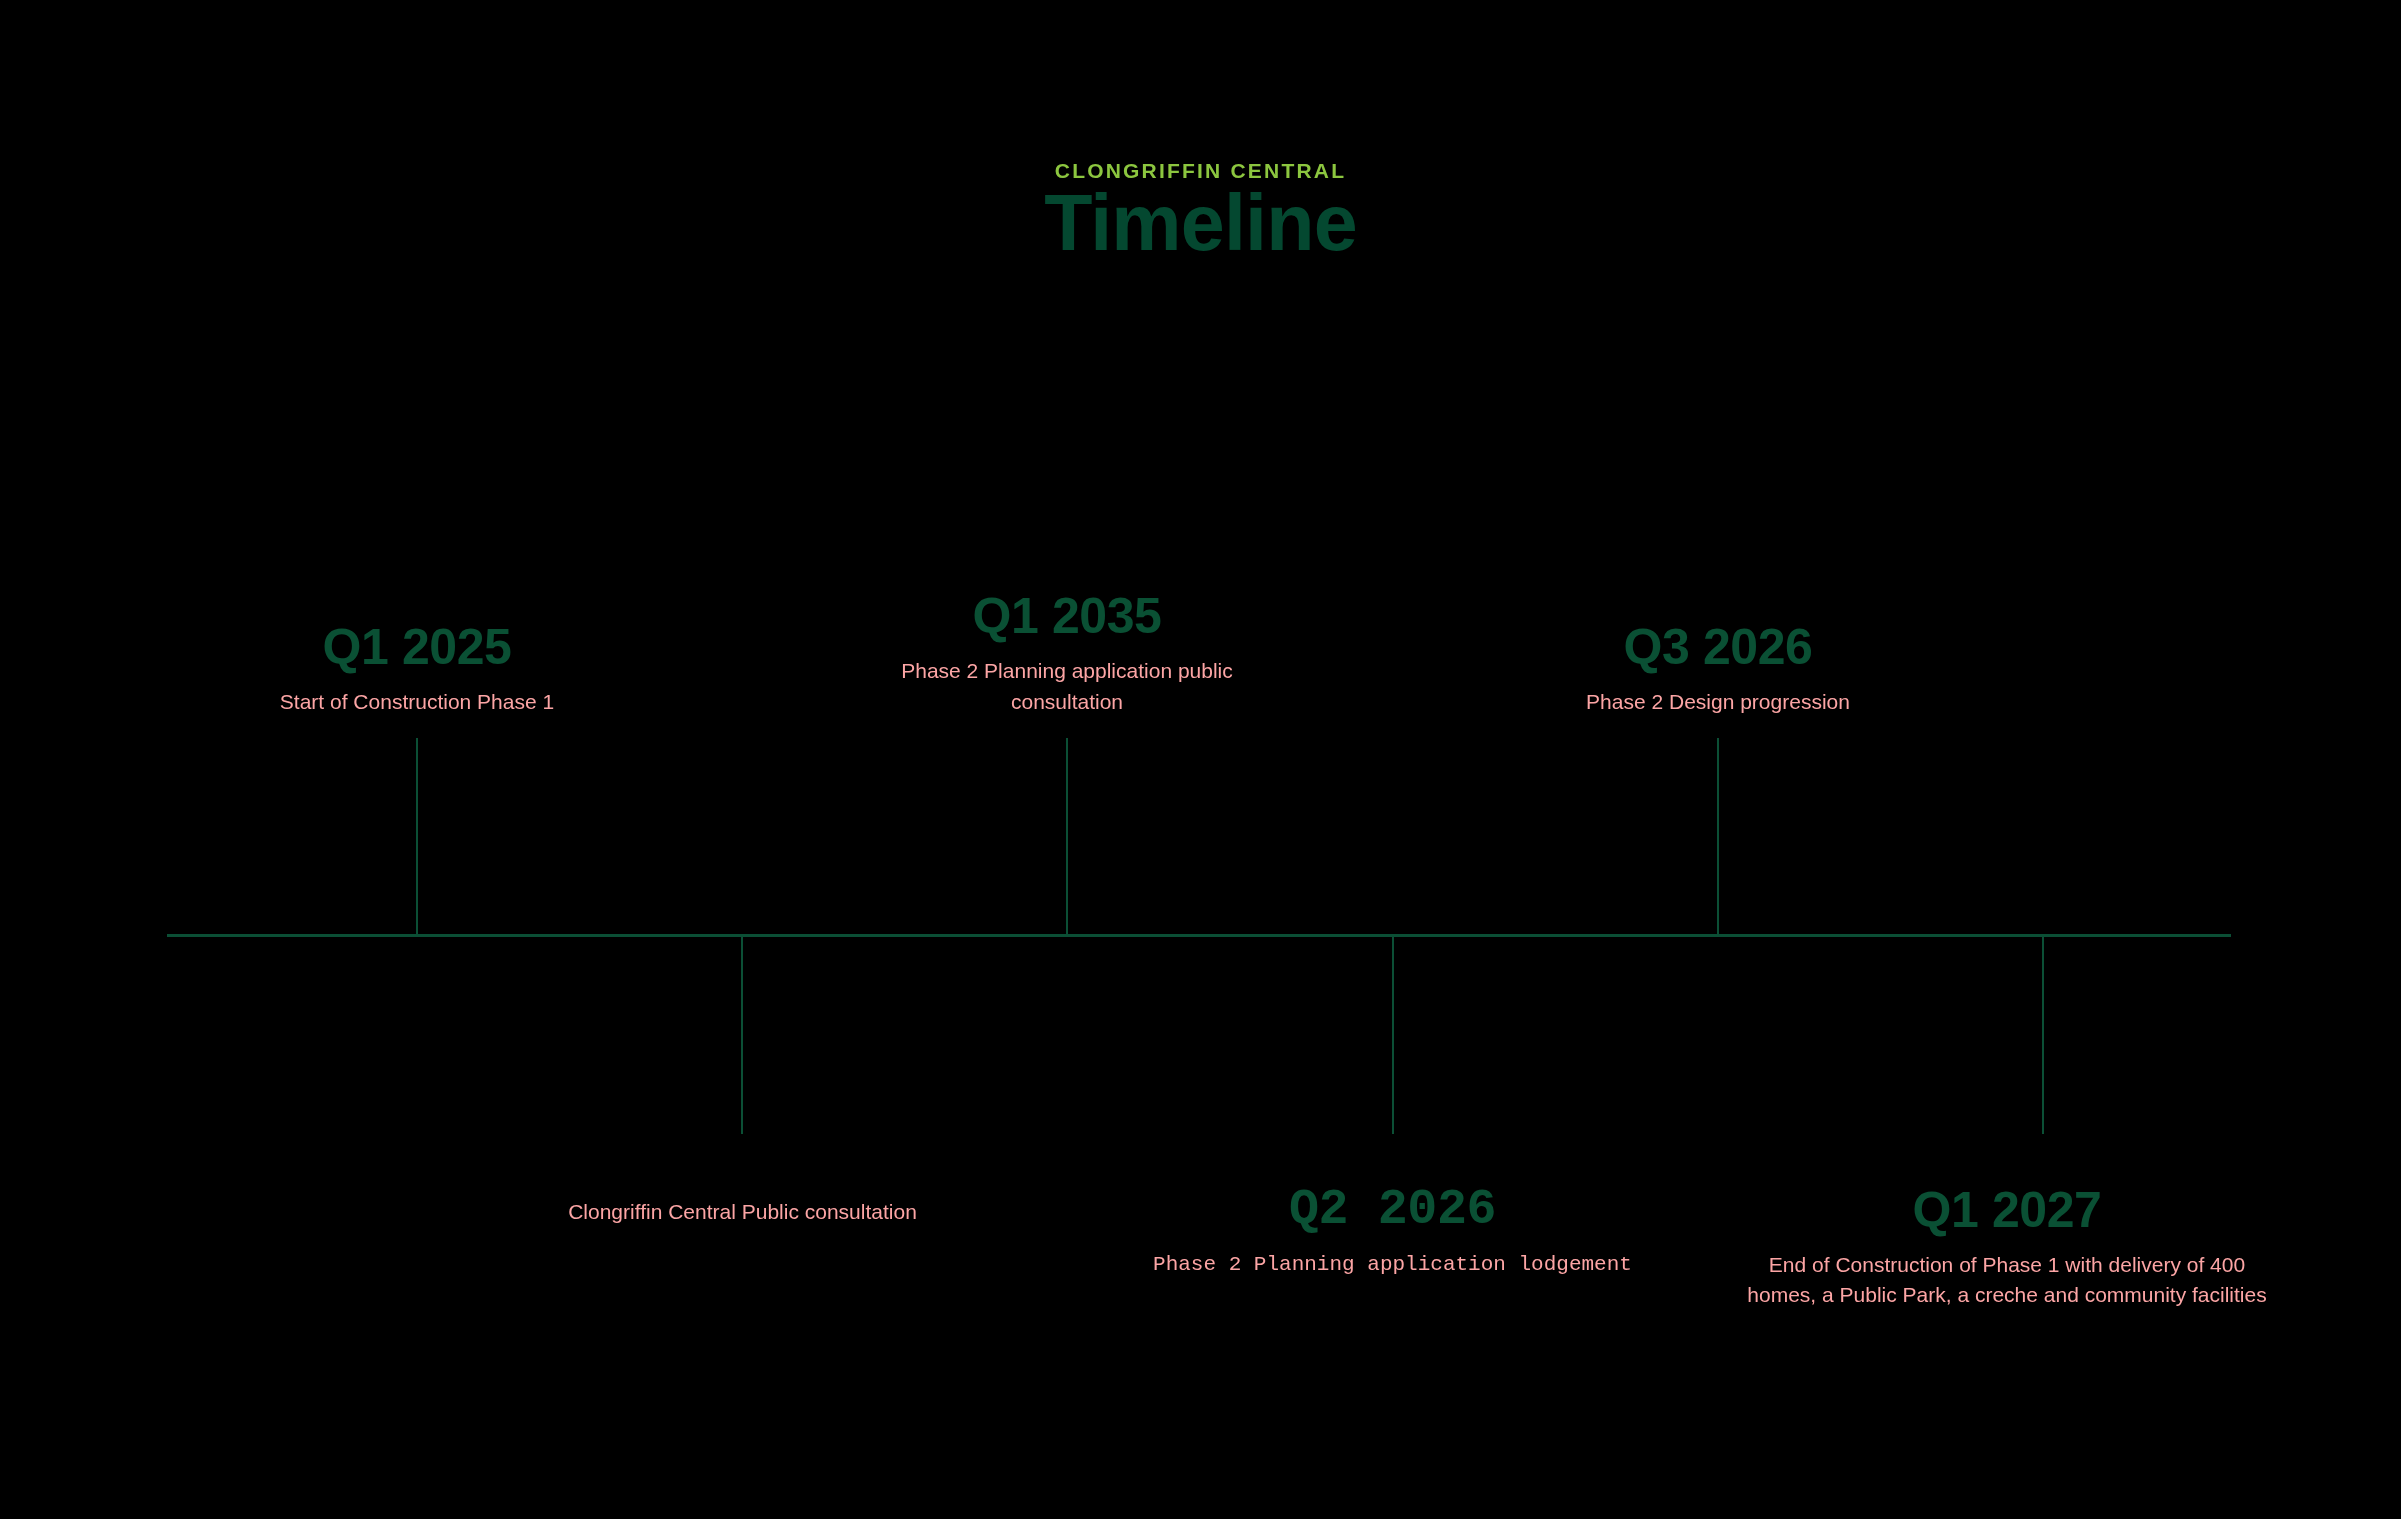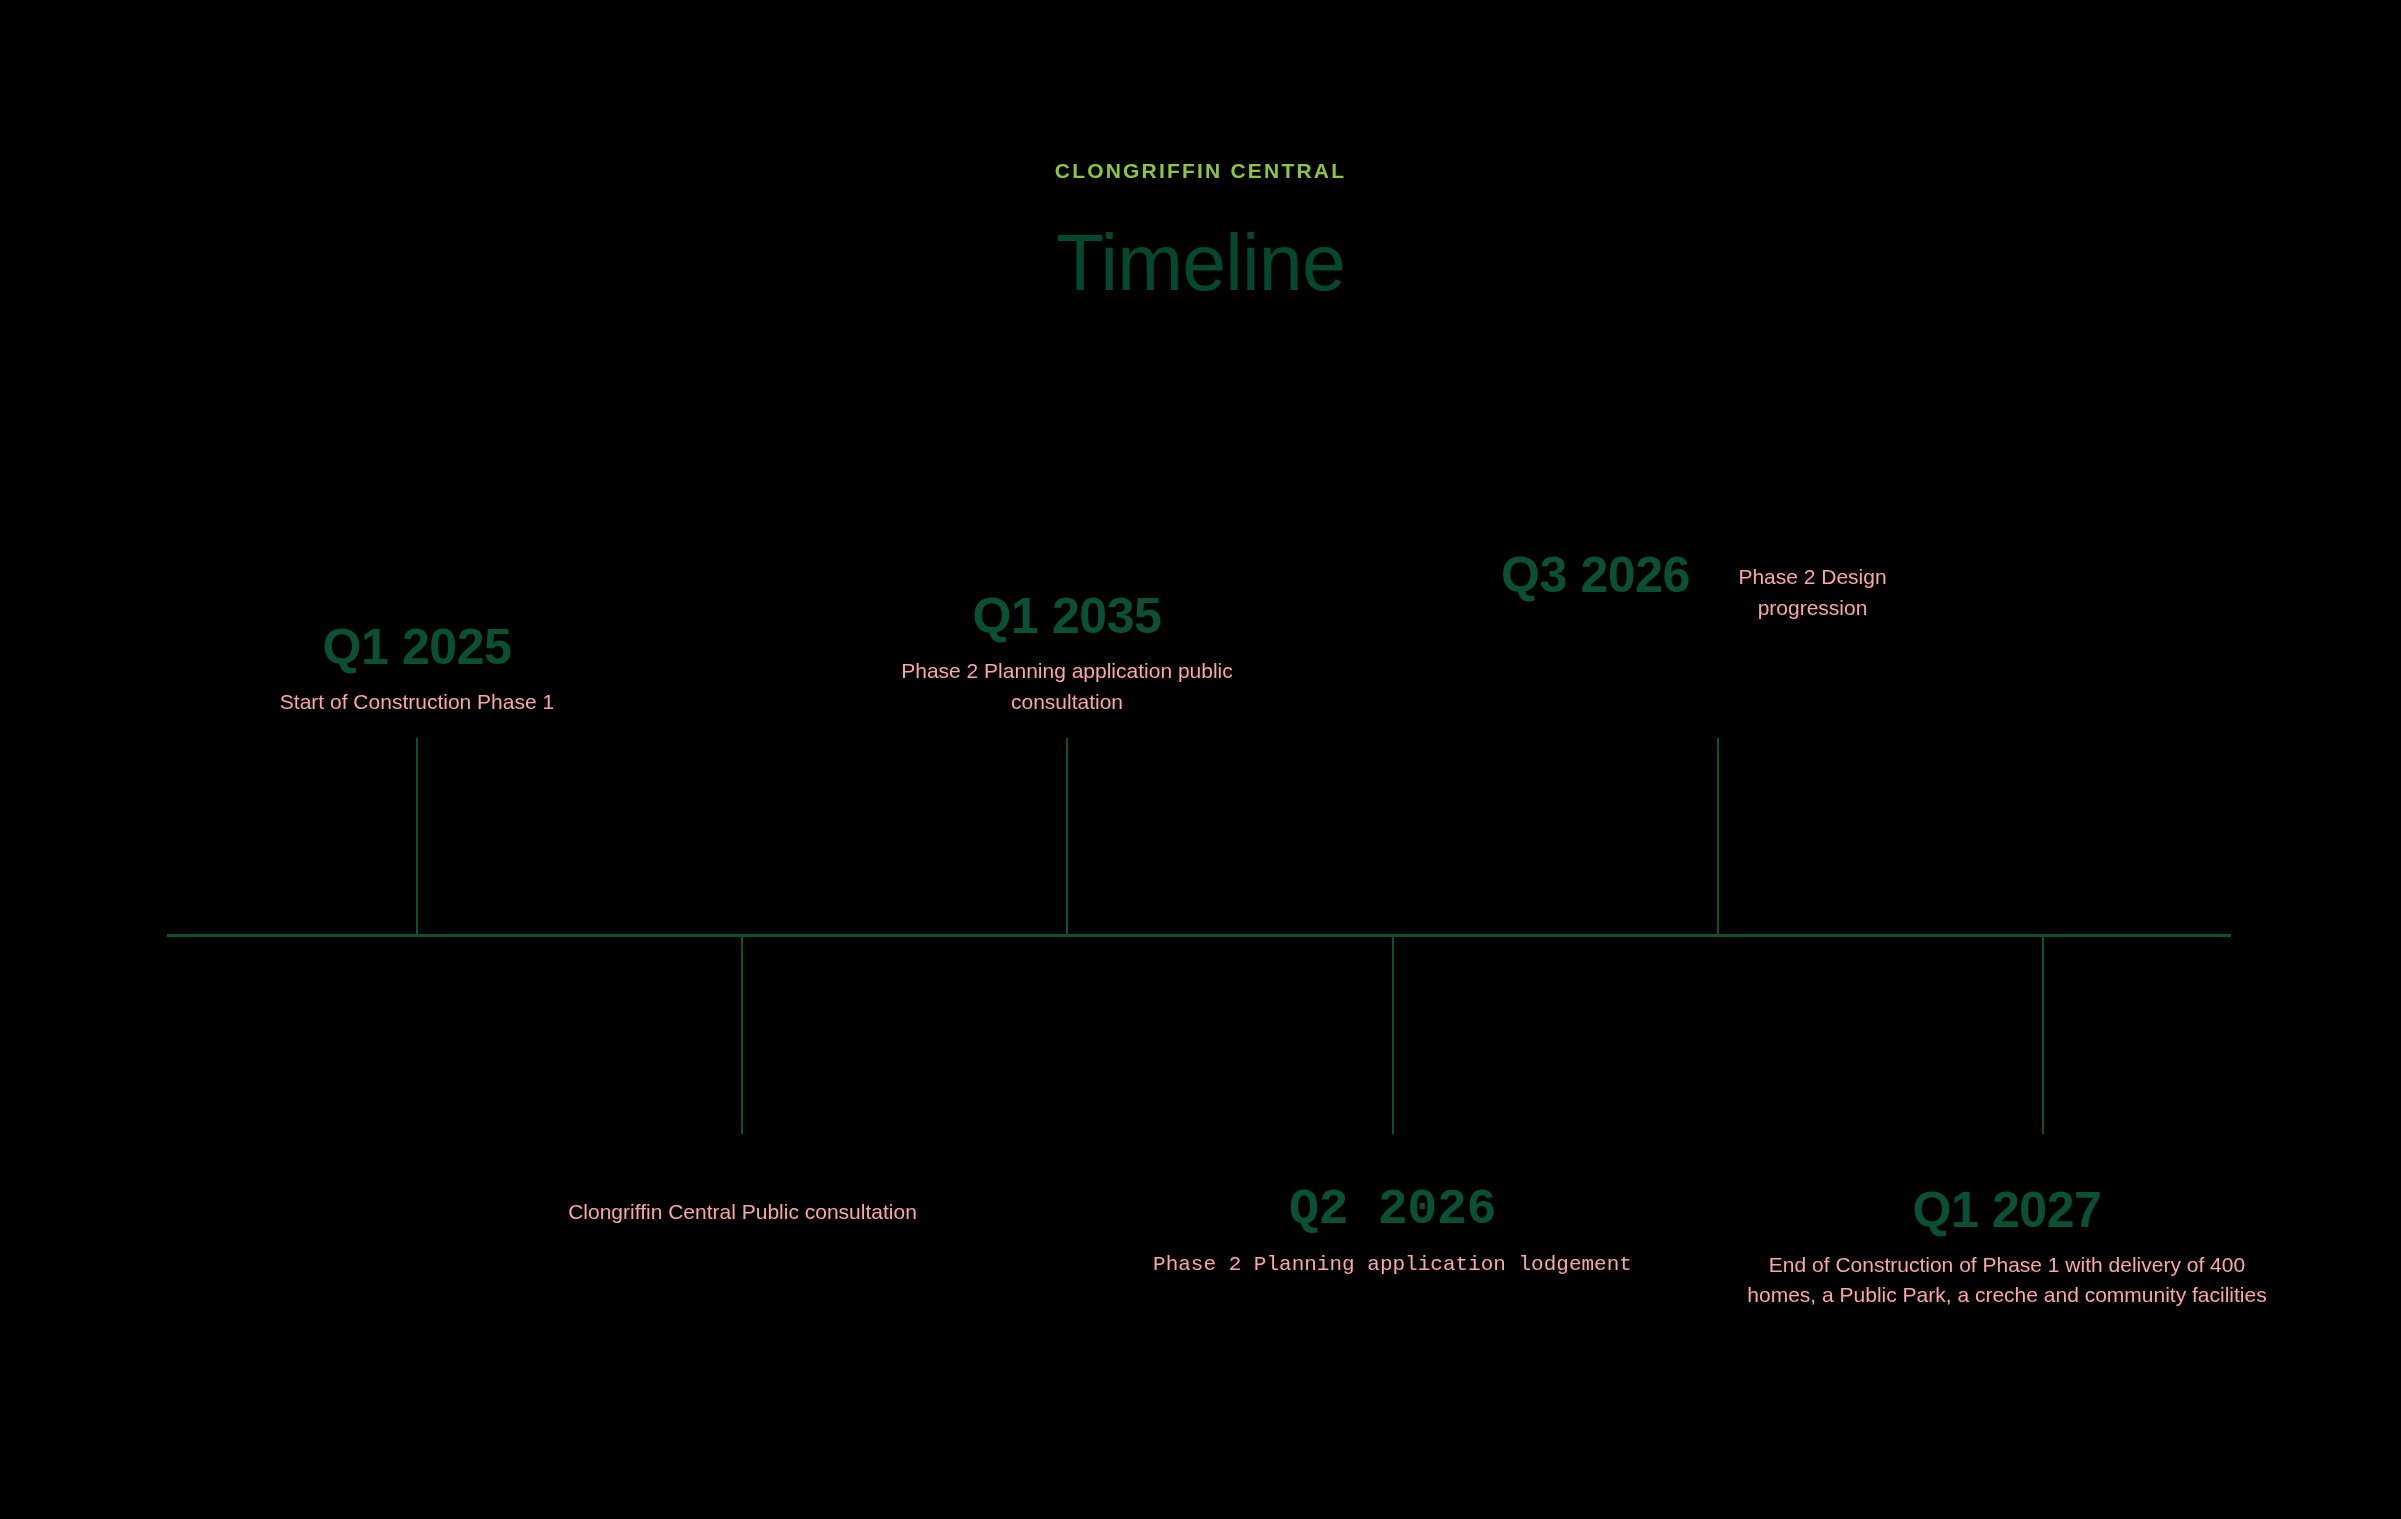--- a/index.html
+++ b/index.html
@@ -36,23 +36,22 @@
   .eyebrow {
     font-size: 21px;
     font-weight: 700;
     letter-spacing: 2.2px;
     color: #8CC63F;
     line-height: 1.2;
     text-transform: uppercase;
   }
 
   .page-title {
-    margin-top: 40px;
     font-size: 79px;
-    font-weight: 400;
+    font-weight: 700;
     letter-spacing: -0.8px;
     color: #044830;
     line-height: 1.0;
   }
 
   
   .axis {
     position: absolute;
     left: 167px;
     top: 934px;
@@ -123,21 +122,21 @@
       <div class="milestone top" style="width: 434px; left: 850px; top: 534px; height: 183px; display: flex; flex-direction: column; justify-content: flex-end;">
         <div class="date">Q1 2035</div>
         <div class="desc">Phase 2 Planning application public consultation</div>
       </div>
       <div class="tick down" style="left: 1392px;"></div>
       <div class="milestone bot" style="width: 517px; left: 1134px; top: 1184px; font-family: Liberation Mono, monospace;">
         <div class="date">Q2 2026</div>
         <div class="desc">Phase 2 Planning application lodgement</div>
       </div>
       <div class="tick up" style="left: 1717px;"></div>
-      <div class="milestone top" style="width: 434px; left: 1501px; top: 549px; height: 183px; display: flex; flex-direction: row; justify-content: flex-end;">
+      <div class="milestone top" style="width: 434px; left: 1501px; top: 534px; height: 183px; display: flex; flex-direction: column; justify-content: flex-end;">
         <div class="date">Q3 2026</div>
         <div class="desc">Phase 2 Design progression</div>
       </div>
       <div class="tick down" style="left: 2042px;"></div>
       <div class="milestone bot" style="width: 534px; left: 1740px; top: 1184px;">
         <div class="date">Q1 2027</div>
         <div class="desc">End of Construction of Phase 1 with delivery of 400 homes, a Public Park, a creche and community facilities</div>
       </div>
     </div>
 

